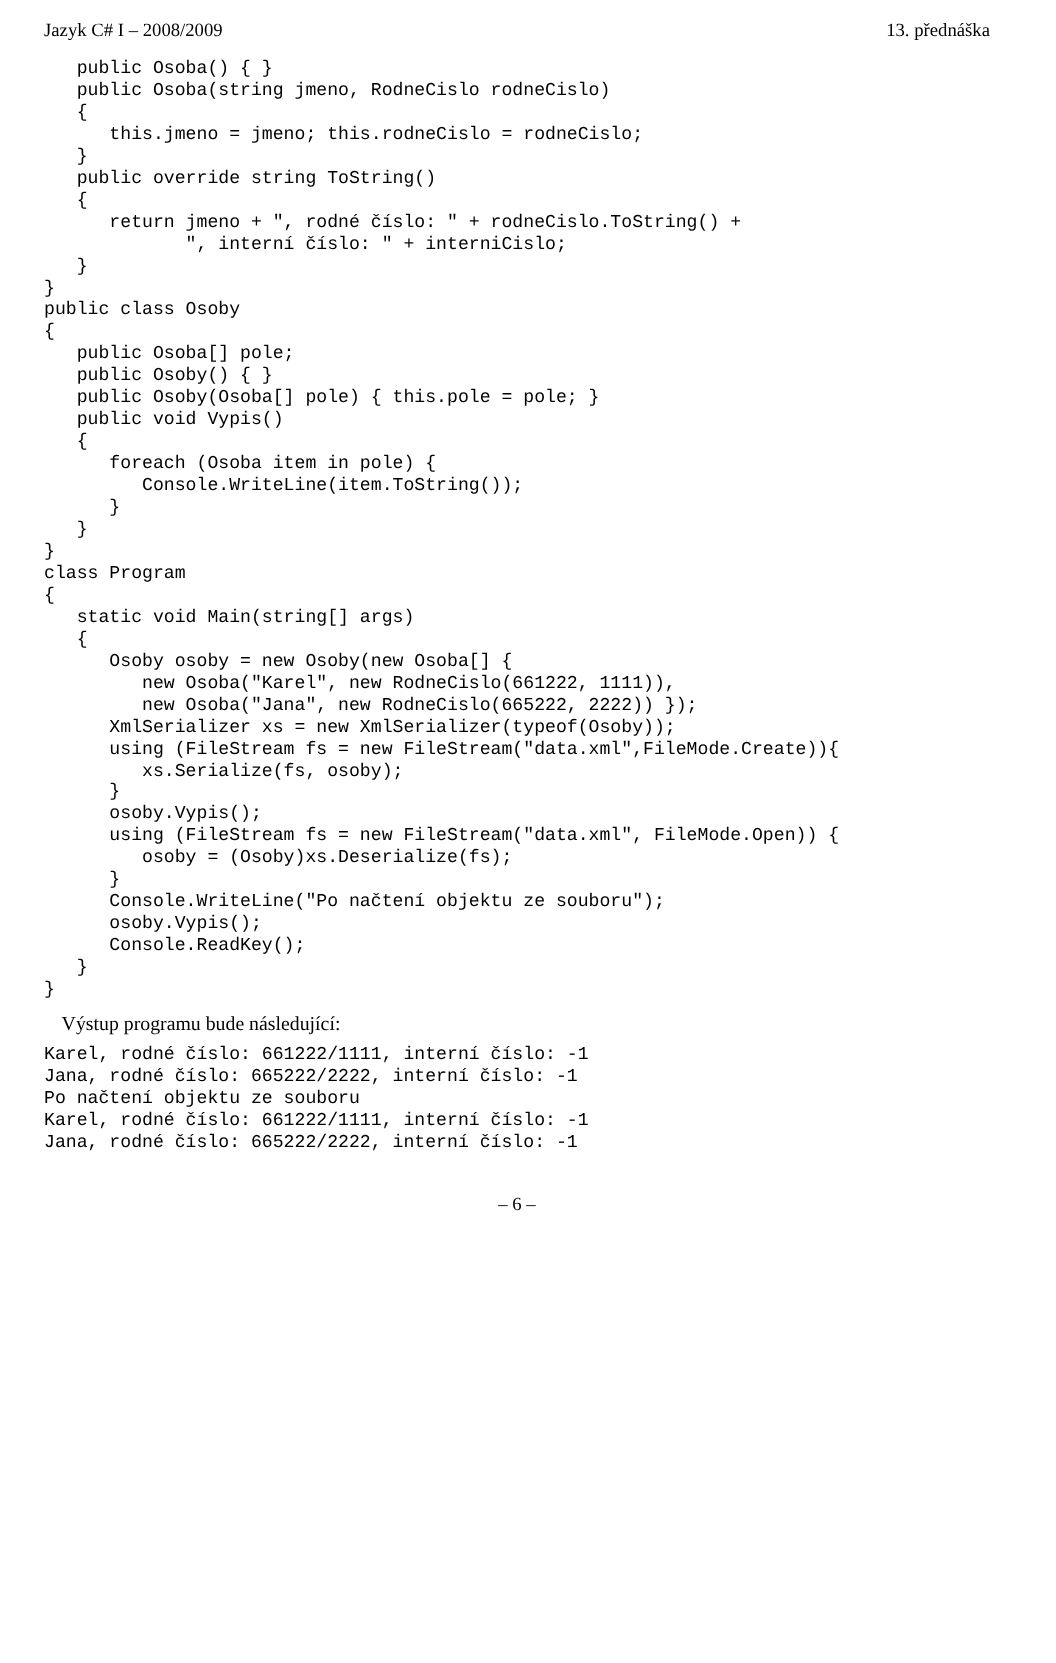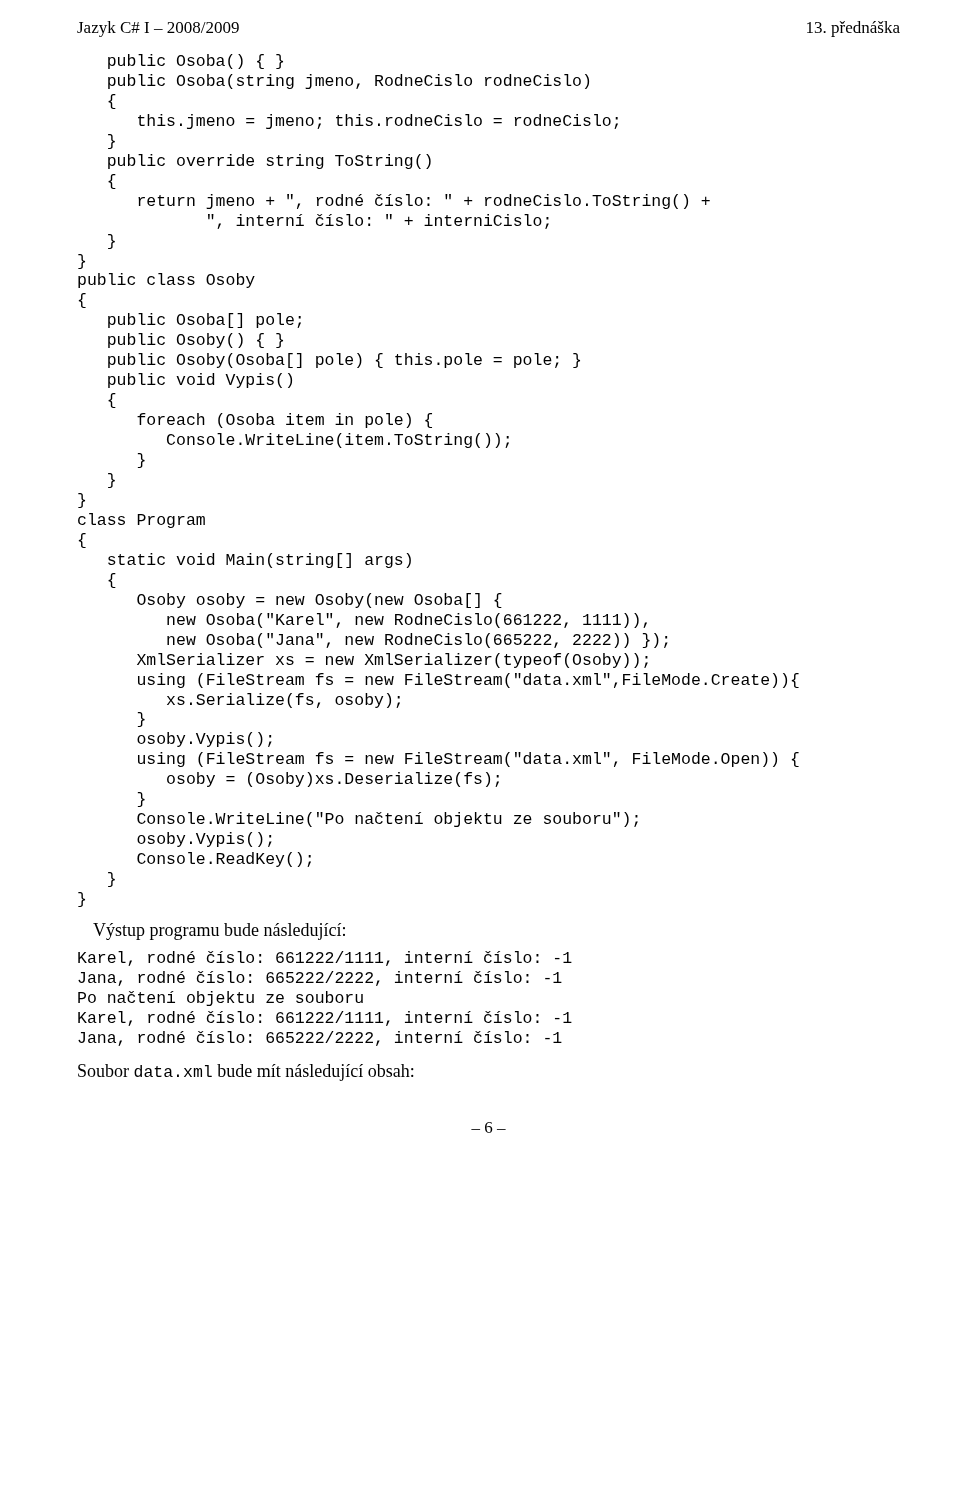--- a/index.html
+++ b/index.html
@@ -4,21 +4,21 @@
 <style>
   body {
     margin: 0;
     padding: 0;
     background: #fff;
     font-family: "Times New Roman", Times, serif;
     color: #000;
     width: 960px;
   }
   .page {
-    padding: 18px 60px 30px 77px;
+    padding: 18px 60px 30px 40px;
     box-sizing: border-box;
   }
   .header {
     display: flex;
     justify-content: space-between;
     font-size: 17px;
     margin-bottom: 14px;
   }
   .code {
     font-family: "Courier New", Courier, monospace;
@@ -107,19 +107,16 @@
 }</div>
 
   <div class="para">Výstup programu bude následující:</div>
 
   <div class="output">Karel, rodné číslo: 661222/1111, interní číslo: -1
 Jana, rodné číslo: 665222/2222, interní číslo: -1
 Po načtení objektu ze souboru
 Karel, rodné číslo: 661222/1111, interní číslo: -1
 Jana, rodné číslo: 665222/2222, interní číslo: -1</div>
 
-  <div class="para-inline">
-    <span>Soubor </span><span class="mono">data.xml</span><span> bude mít následující obsah:</span>
-  </div>
 
   <div class="pagenum">– 6 –</div>
 
 </div>
 
 </body></html>

